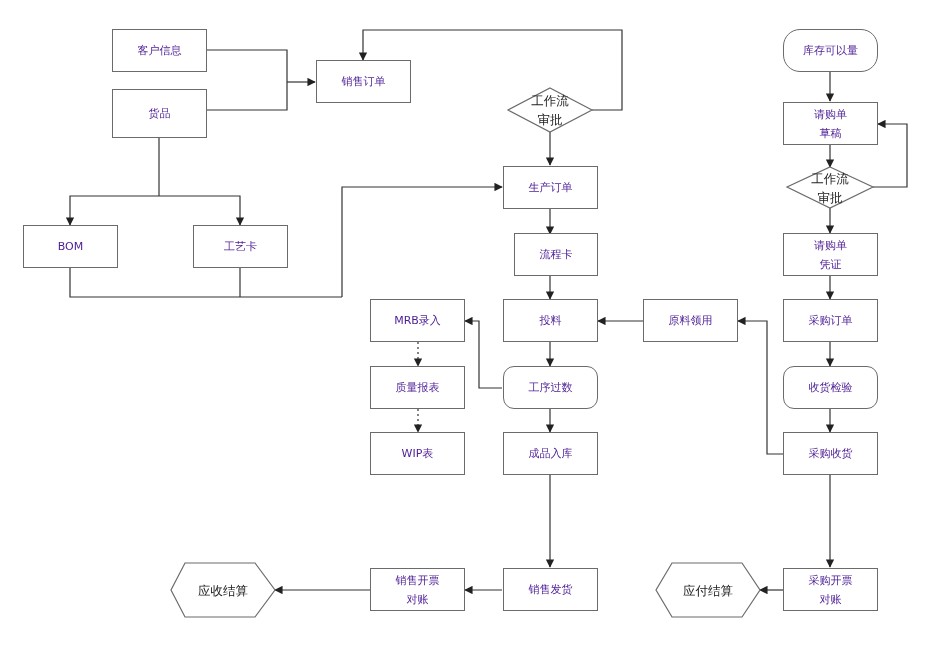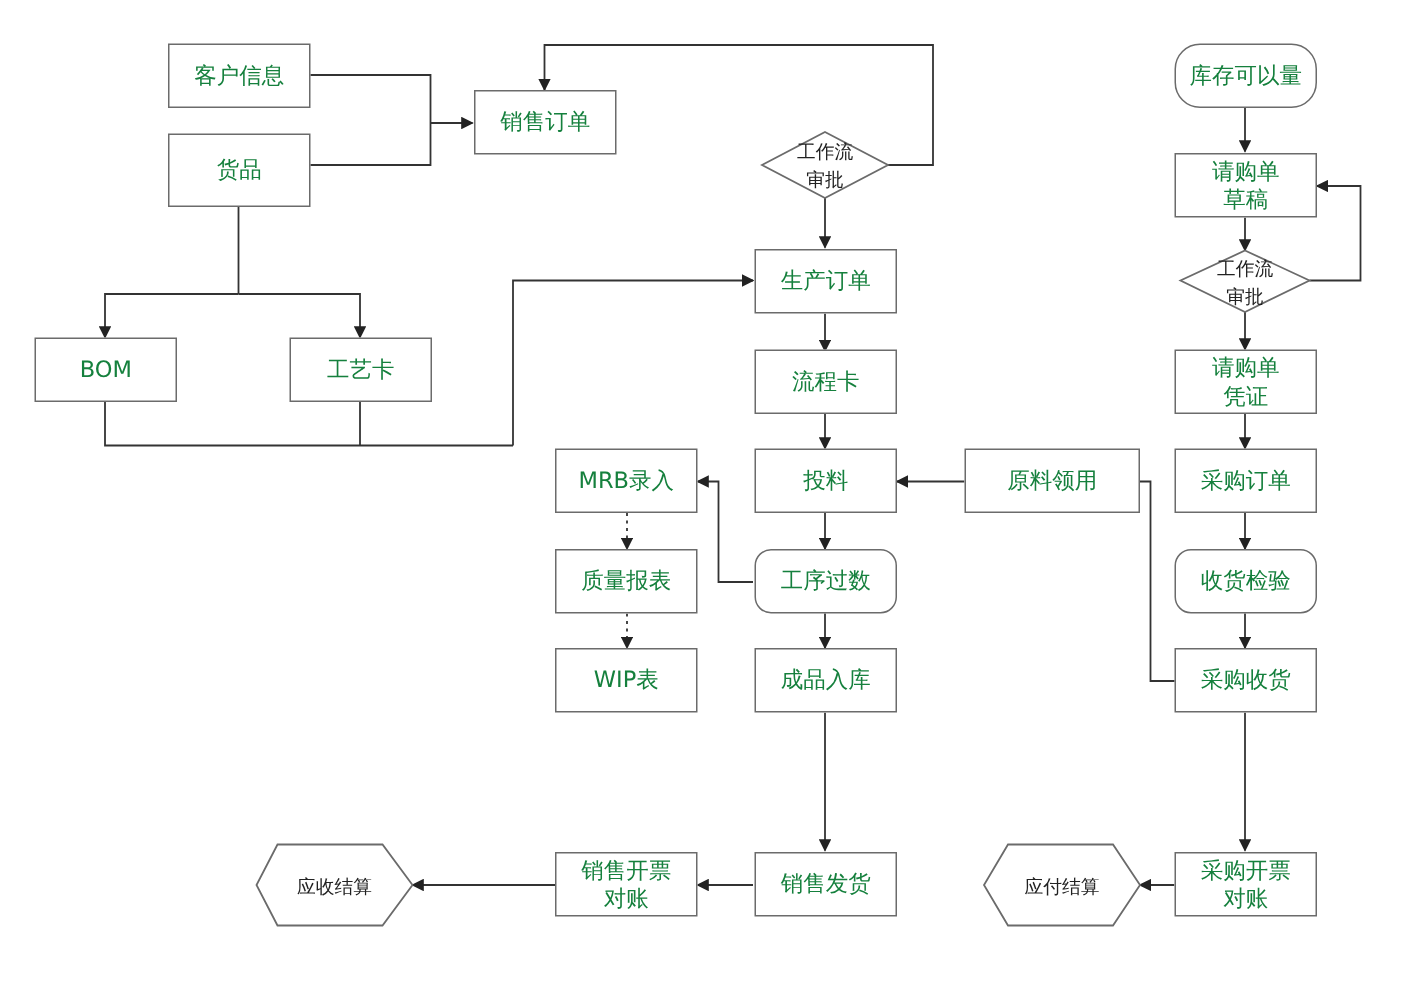--- a/index.html
+++ b/index.html
@@ -1,21 +1,21 @@
 <!DOCTYPE html>
 <html><head>
   <meta charset="utf-8">
   <style>
     html, body { margin:0; padding:0; background:#ffffff; }
     body { width:939px; height:659px; position:relative; overflow:hidden;
            font-family:"DejaVu Sans", "Liberation Sans", sans-serif; }
     #diagram { position:absolute; left:0; top:0; }
     .box { position:absolute; box-sizing:border-box; border:1.5px solid #6b6b6b;
            background:#ffffff; display:flex; flex-direction:column; align-items:center;
-           justify-content:center; font-size:15px; color:#15803d; line-height:19px; text-align:center; }
+           justify-content:center; font-size:11px; color:#4c1d95; line-height:19px; text-align:center; }
     .shape-label { position:absolute; display:flex; flex-direction:column; align-items:center;
            justify-content:center; font-size:12.5px; color:#222; line-height:19px; text-align:center; }
   </style>
 </head>
 <body>
 
 <svg id="diagram" width="939" height="659" viewBox="0 0 939 659">
   <defs>
     <marker id="arr" viewBox="0 0 10 10" refX="9" refY="5" markerWidth="7" markerHeight="7" orient="auto">
       <path d="M0,0 L10,5 L0,10 z" fill="#222"></path>
@@ -88,21 +88,21 @@
   </div>
 <div class="box" style="left:503px;top:166px;width:95px;height:43px;">
     <span>生产订单</span>
   </div>
 <div class="box" style="left:23px;top:225px;width:95px;height:43px;">
     <span>BOM</span>
   </div>
 <div class="box" style="left:193px;top:225px;width:95px;height:43px;">
     <span>工艺卡</span>
   </div>
-<div class="box" style="left:503px;top:233px;width:95px;height:43px;">
+<div class="box" style="left:514px;top:233px;width:84px;height:43px;">
     <span>流程卡</span>
   </div>
 <div class="box" style="left:503px;top:299px;width:95px;height:43px;">
     <span>投料</span>
   </div>
 <div class="box" style="left:370px;top:299px;width:95px;height:43px;">
     <span>MRB录入</span>
   </div>
 <div class="box" style="left:370px;top:366px;width:95px;height:43px;">
     <span>质量报表</span>
@@ -119,21 +119,21 @@
 <div class="box" style="left:503px;top:568px;width:95px;height:43px;">
     <span>销售发货</span>
   </div>
 <div class="box" style="left:370px;top:568px;width:95px;height:43px;text-align:right;">
     <span>销售开票</span>
     <span>对账</span>
   </div>
 <div class="shape-label" style="left:171px;top:563px;width:104px;height:54px;">
     <span>应收结算</span>
   </div>
-<div class="box" style="left:643px;top:299px;width:117px;height:43px;">
+<div class="box" style="left:643px;top:299px;width:95px;height:43px;">
     <span>原料领用</span>
   </div>
 <div class="box" style="left:783px;top:29px;width:95px;height:43px;border-radius:17px;">
     <span>库存可以量</span>
   </div>
 <div class="box" style="left:783px;top:102px;width:95px;height:43px;">
     <span>请购单</span>
     <span>草稿</span>
   </div>
 <div class="shape-label" style="left:787px;top:167px;width:86px;height:41px;">

